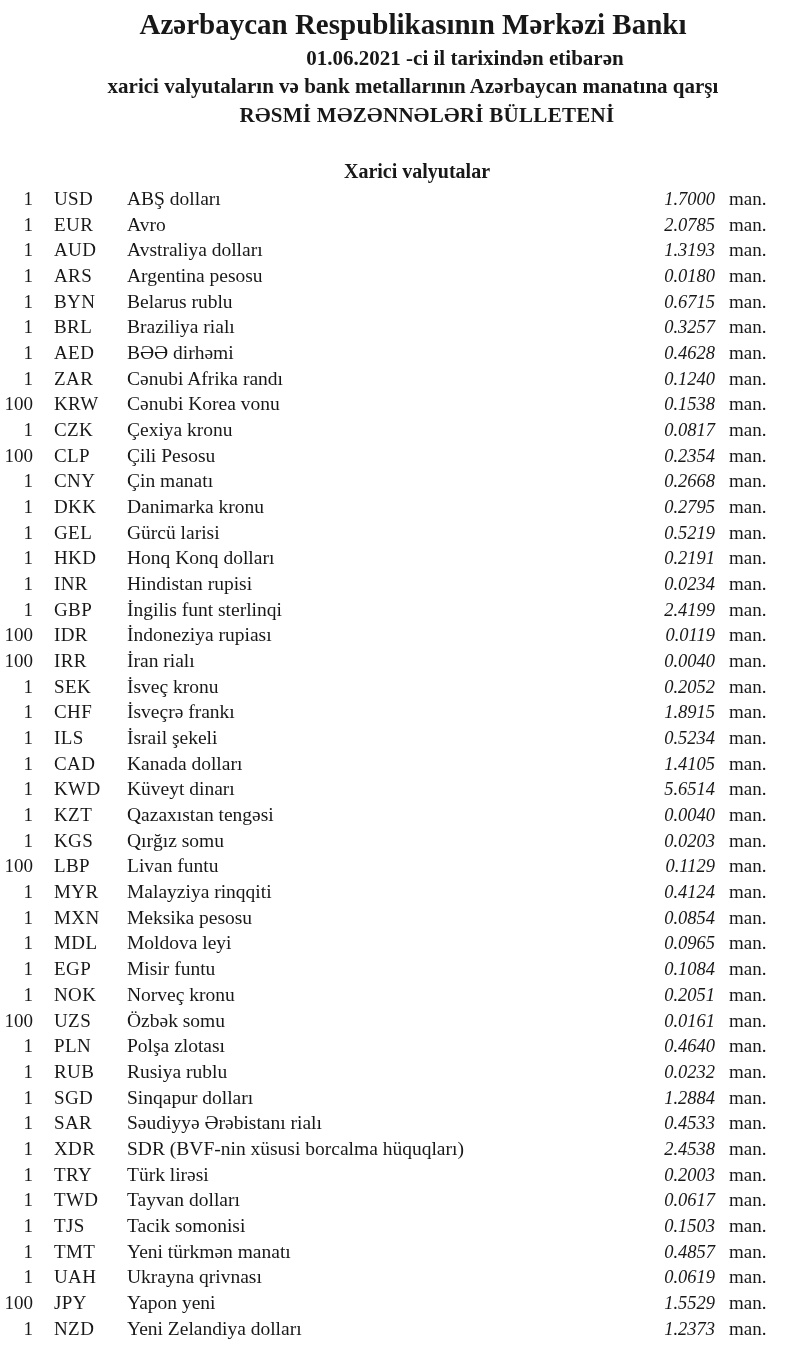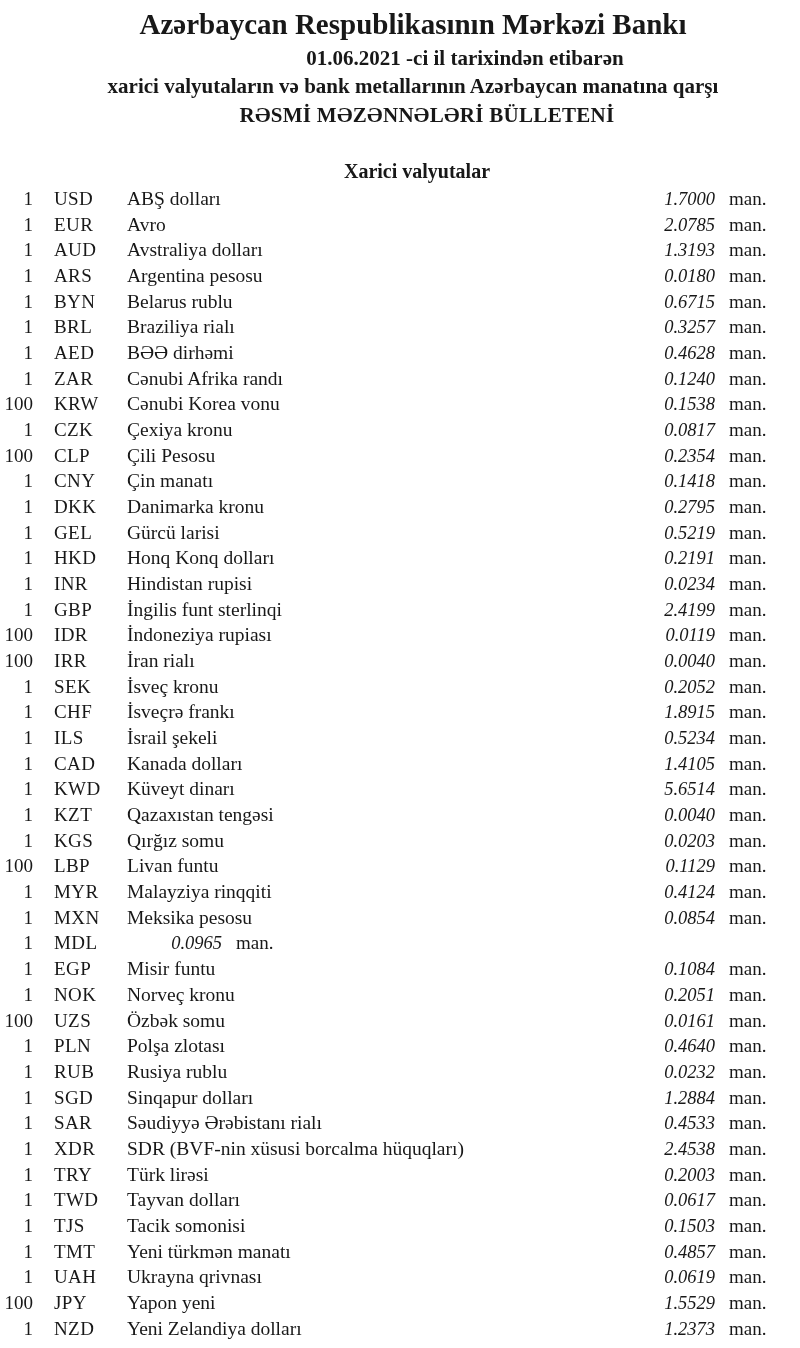--- a/index.html
+++ b/index.html
@@ -124,21 +124,21 @@
         <span class="qty">100</span>
         <span class="code">CLP</span>
         <span class="name">Çili Pesosu</span>
         <span class="rate">0.2354</span>
         <span class="unit">man.</span>
       </div>
       <div class="row">
         <span class="qty">1</span>
         <span class="code">CNY</span>
         <span class="name">Çin manatı</span>
-        <span class="rate">0.1418</span>
+        <span class="rate">0.2668</span>
         <span class="unit">man.</span>
       </div>
       <div class="row">
         <span class="qty">1</span>
         <span class="code">DKK</span>
         <span class="name">Danimarka kronu</span>
         <span class="rate">0.2795</span>
         <span class="unit">man.</span>
       </div>
       <div class="row">
@@ -249,20 +249,21 @@
       <div class="row">
         <span class="qty">1</span>
         <span class="code">MXN</span>
         <span class="name">Meksika pesosu</span>
         <span class="rate">0.0854</span>
         <span class="unit">man.</span>
       </div>
       <div class="row">
         <span class="qty">1</span>
         <span class="code">MDL</span>
+        <span class="name">Moldova leyi</span>
         <span class="rate">0.0965</span>
         <span class="unit">man.</span>
       </div>
       <div class="row">
         <span class="qty">1</span>
         <span class="code">EGP</span>
         <span class="name">Misir funtu</span>
         <span class="rate">0.1084</span>
         <span class="unit">man.</span>
       </div>

